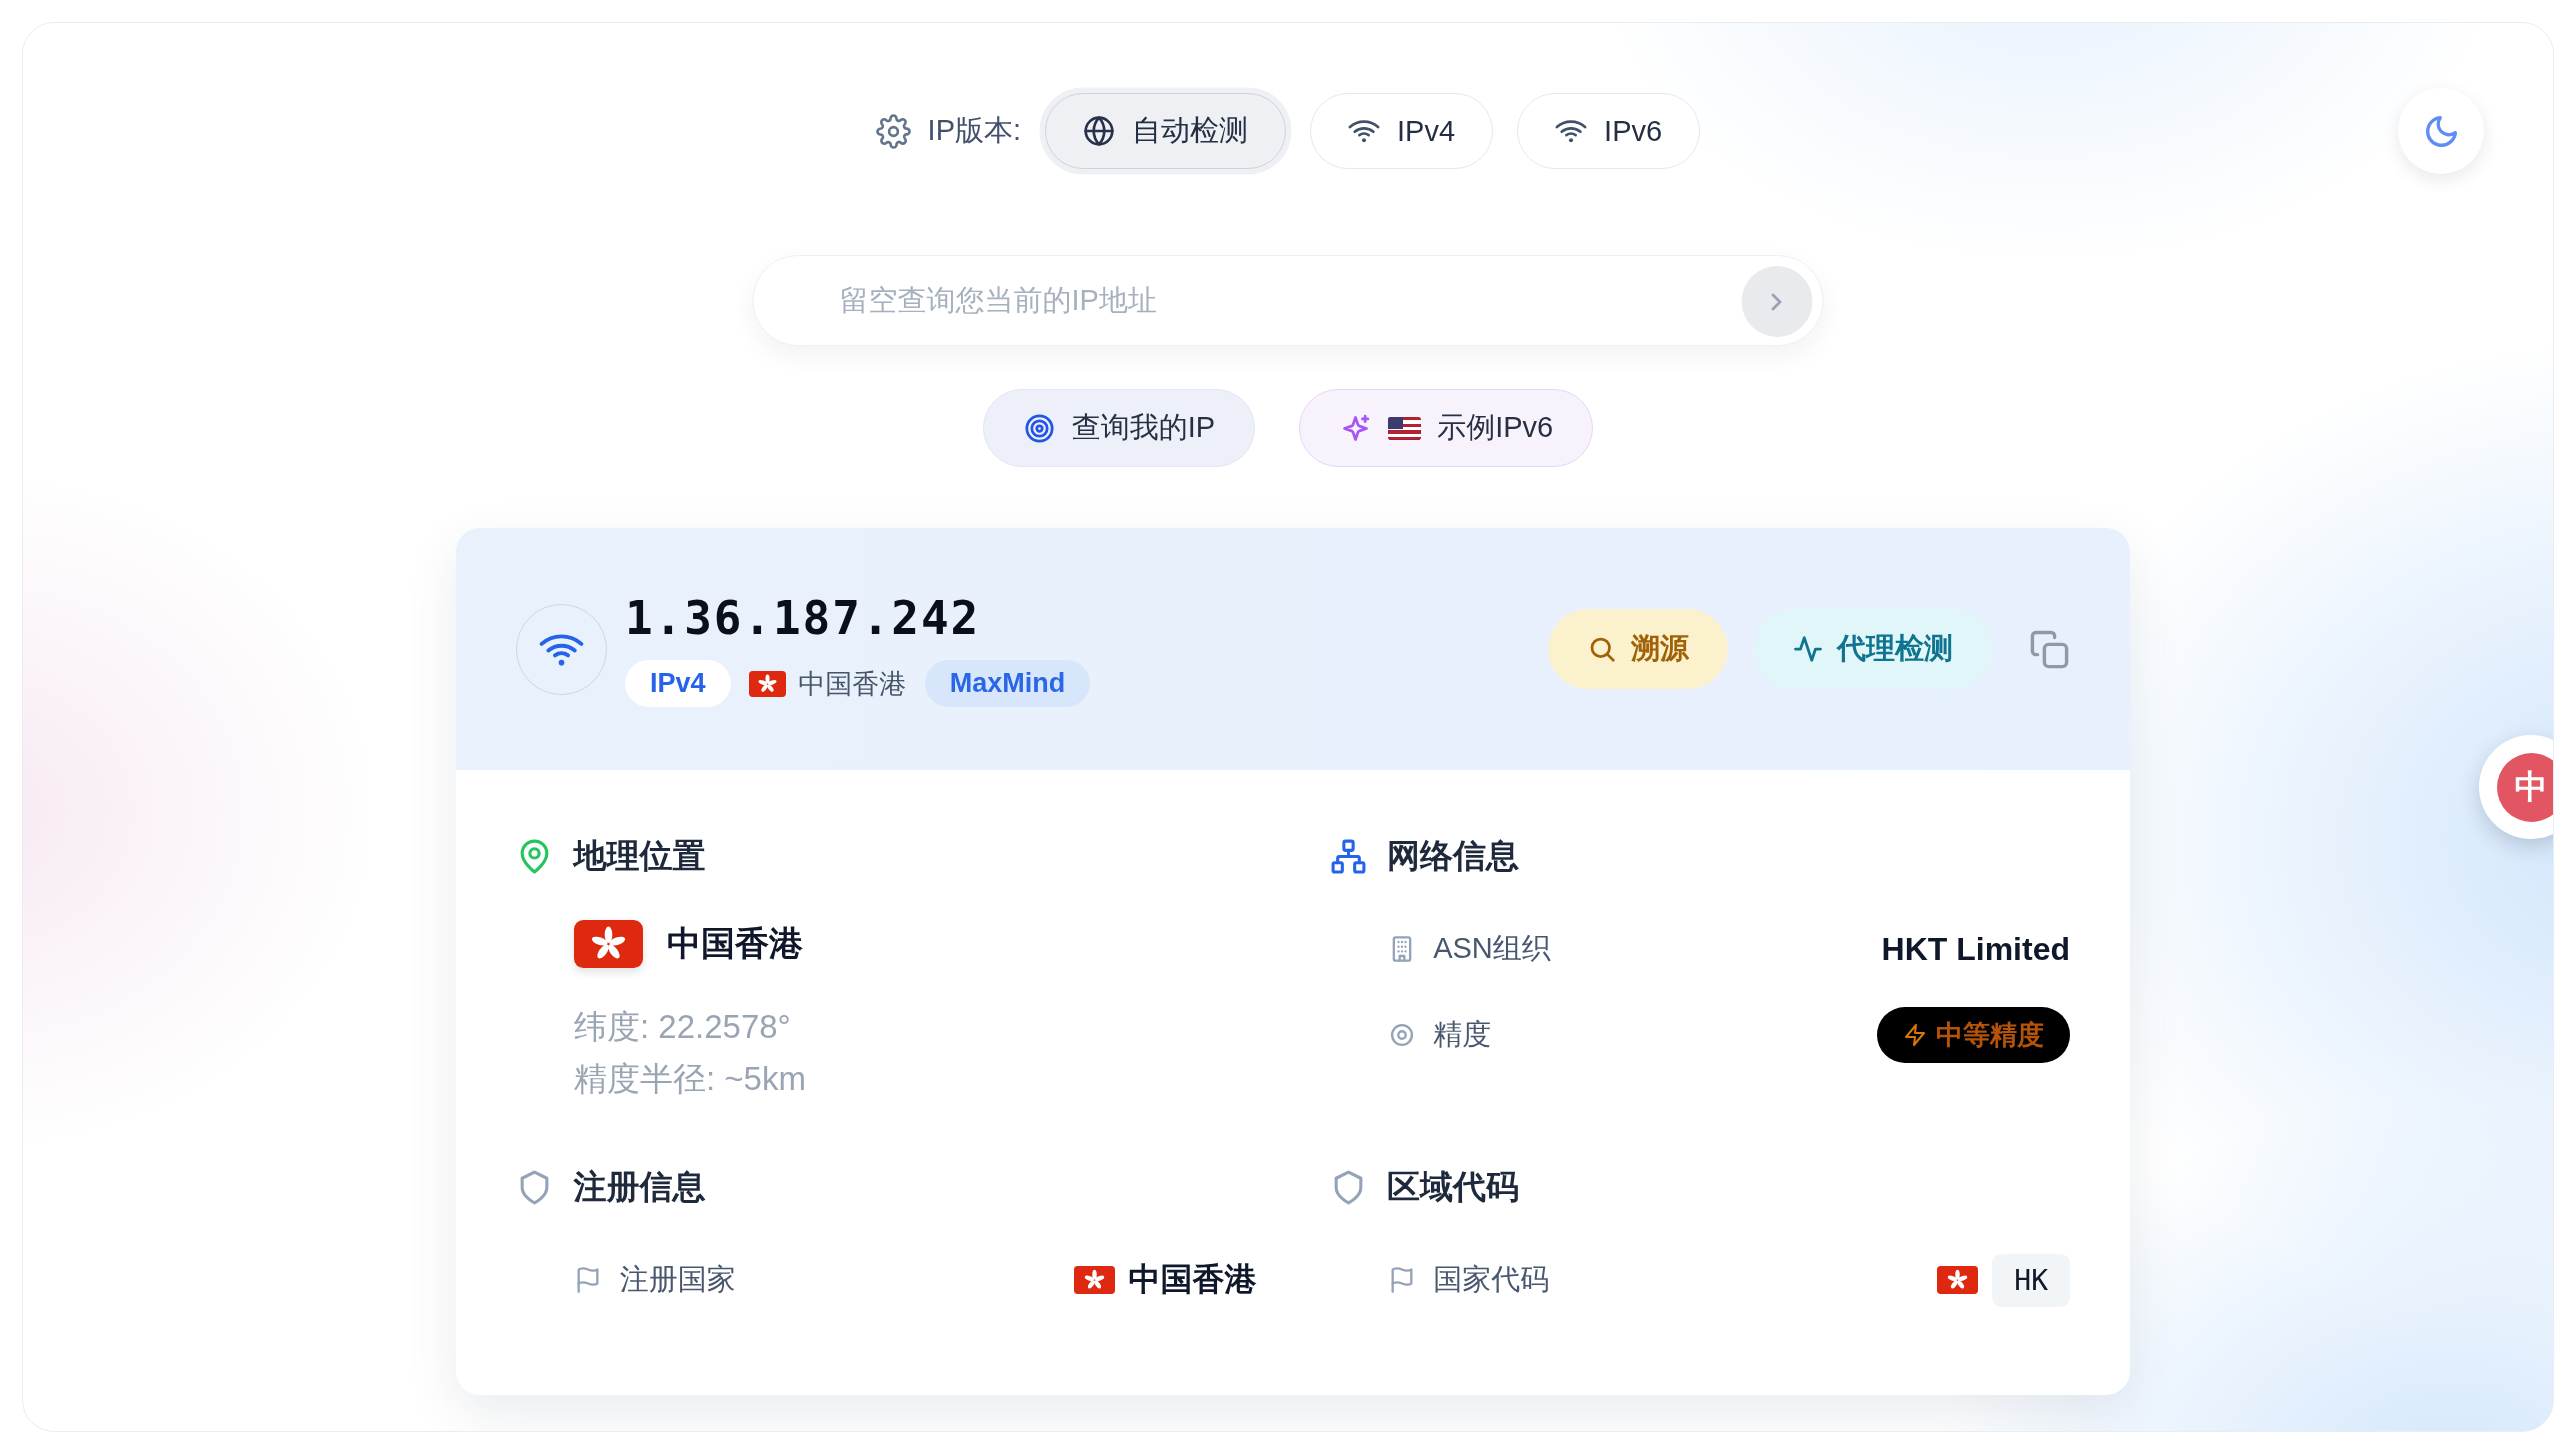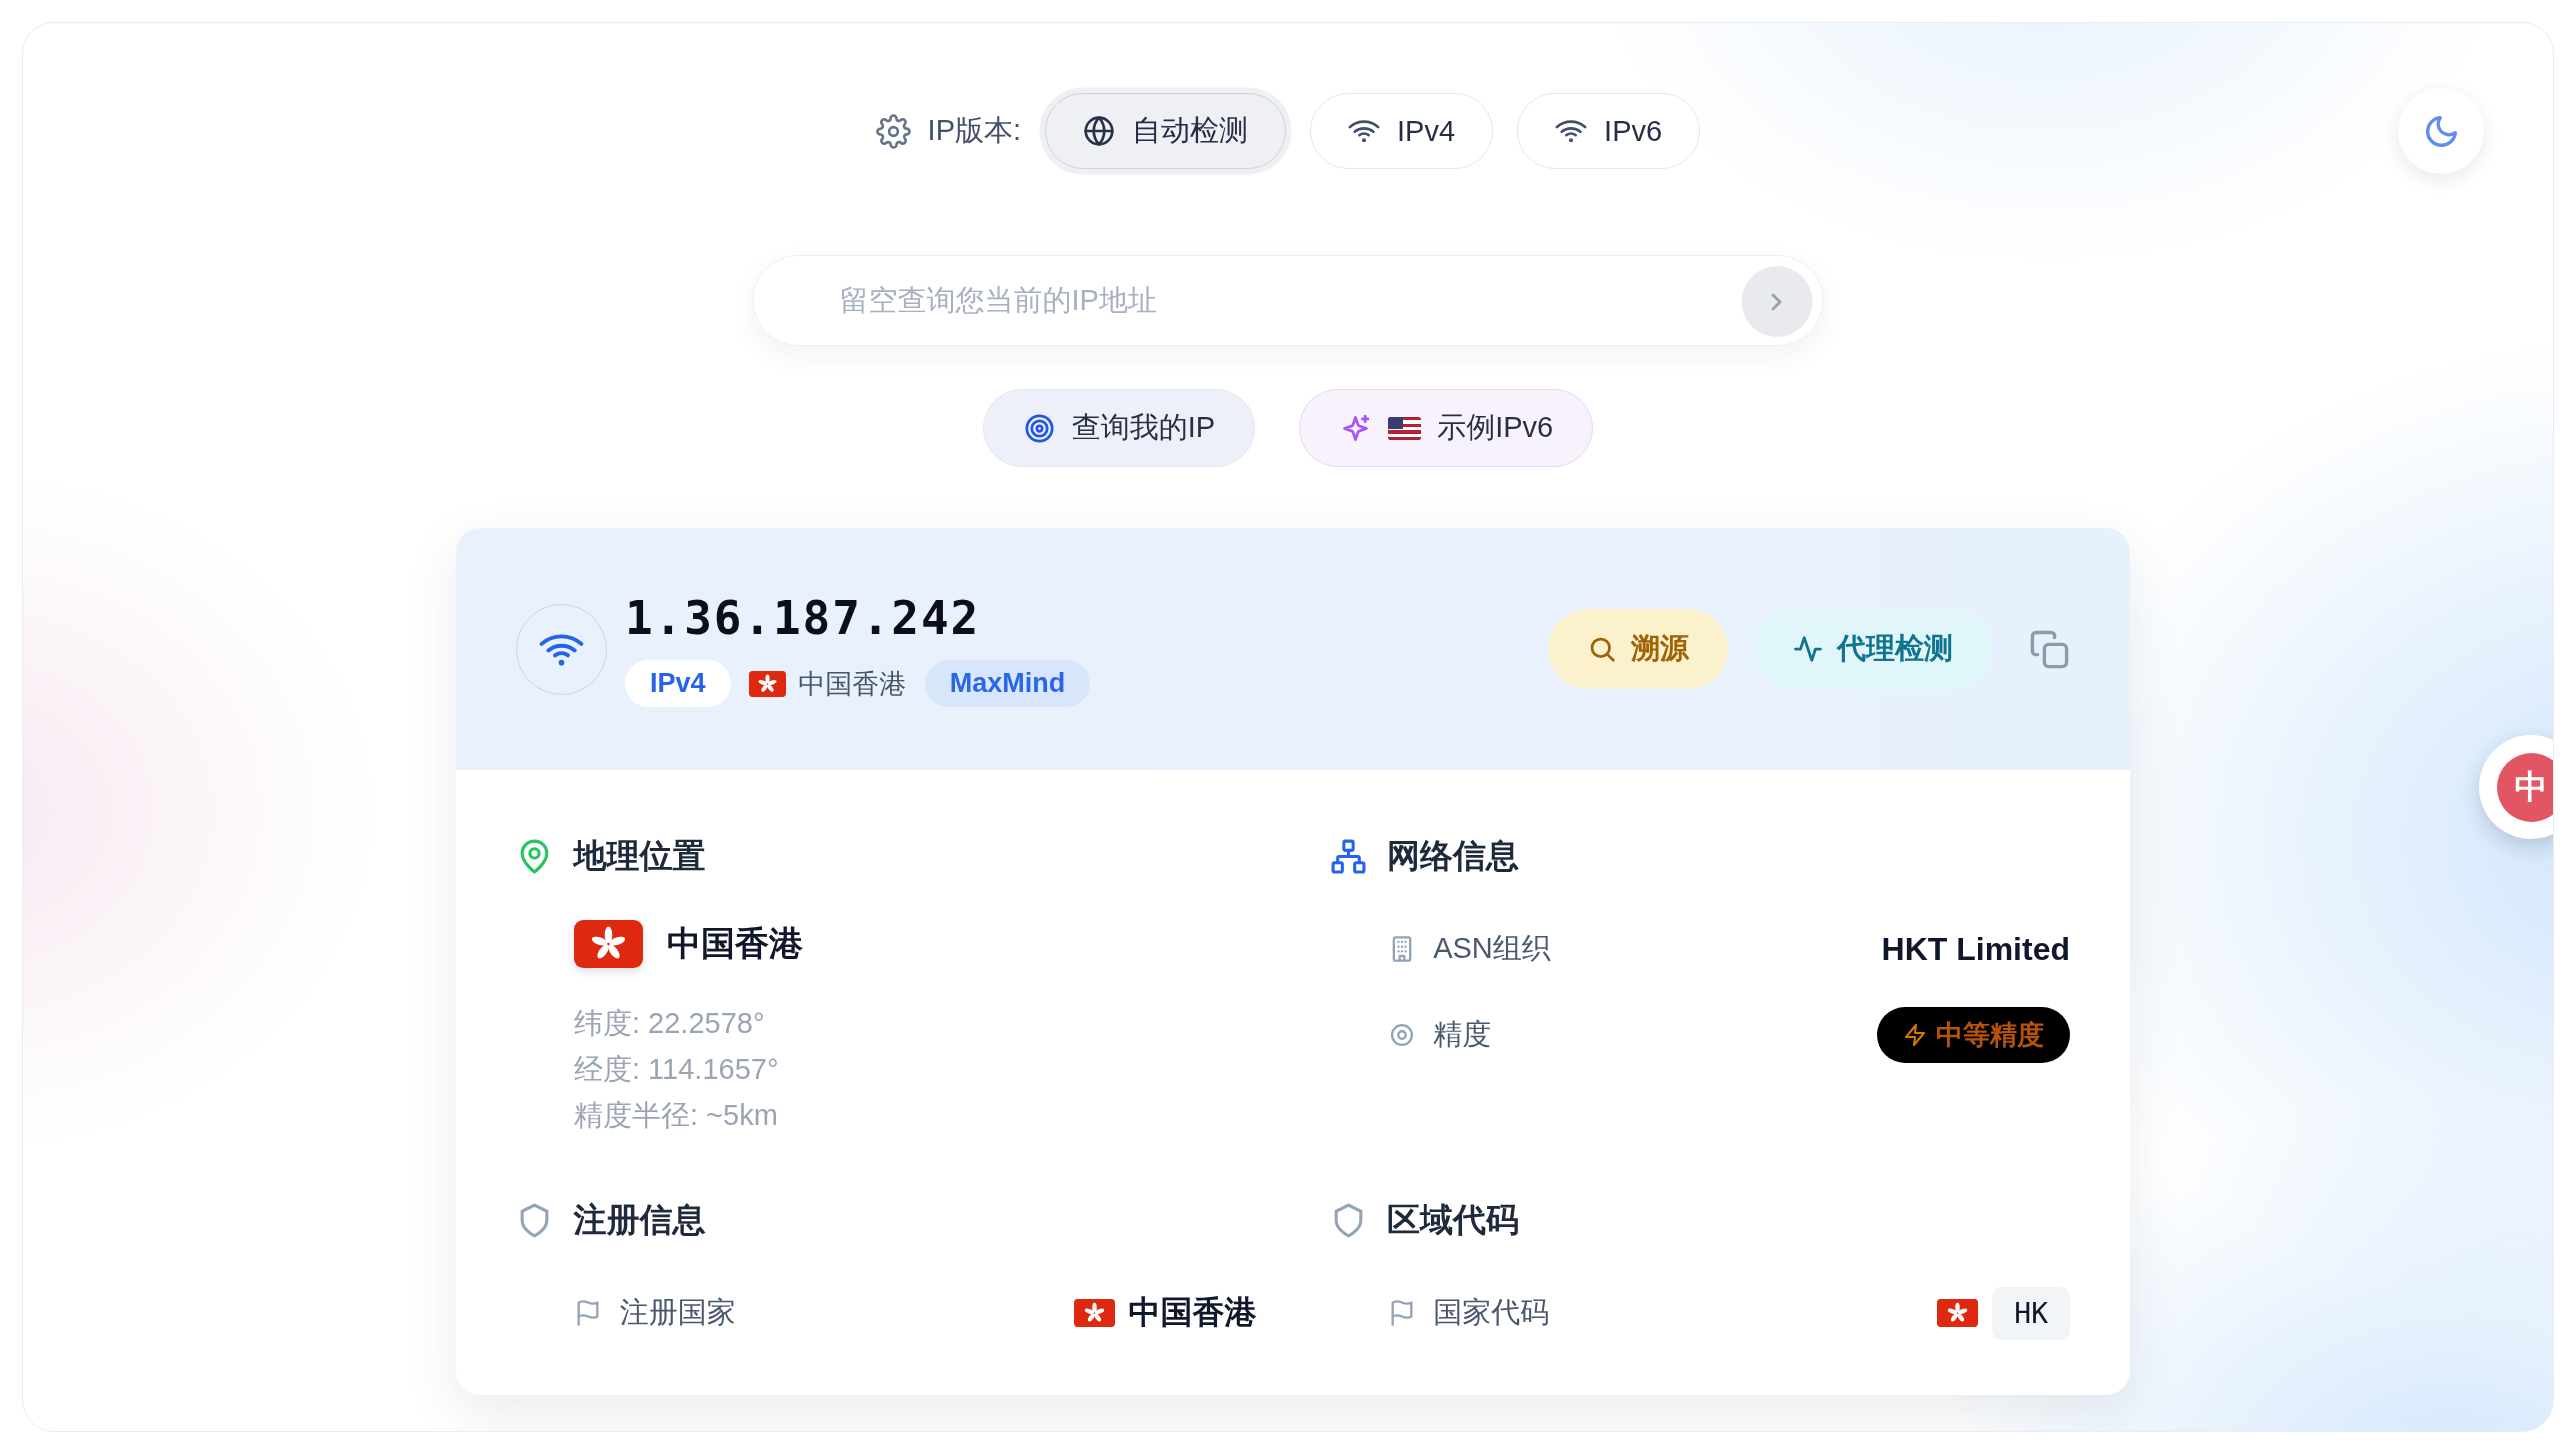--- a/index.html
+++ b/index.html
@@ -69,21 +69,21 @@
   .copy-btn { background:none; border:none; cursor:pointer; margin-left:11px; }
 
   
   .card-body { padding:64px 60px 0; display:grid; grid-template-columns:1fr 1fr; column-gap:73px; row-gap:60px; }
   .sec-head { display:flex; align-items:center; gap:20.5px; margin-bottom:41px; }
   .sec-title { font-size:33px; font-weight:700; color:#1e293b; }
   .sec-content { padding-left:58px; }
   .country-row { display:flex; align-items:center; gap:24px; margin-bottom:33px; }
   .hk-lg { width:69px; height:48px; border-radius:9.3px; box-shadow:0 3.7px 9.3px rgba(0,0,0,0.12); }
   .country-name { font-size:34px; font-weight:700; color:#0f172a; }
-  .geo-meta { font-size:29px; color:#9aa5b4; line-height:1.58; }
+  .geo-meta { font-size:33px; color:#9aa5b4; line-height:1.58; }
   .info-row { display:flex; align-items:center; justify-content:space-between; min-height:58px; margin-bottom:28px; }
   .row-label { display:flex; align-items:center; gap:17.7px; color:#49576e; font-size:29px; }
   .badge-mono { background:#f2f5f8; border-radius:9.3px; padding:10.2px 22px; font-family:"DejaVu Sans Mono",monospace;
                 font-size:28px; color:#111827; }
   .val-strong { font-size:32px; font-weight:600; color:#0f172a; }
   .badge-amber { display:inline-flex; align-items:center; gap:9.3px; background:#000000; color:#b45309;
                  font-size:27px; font-weight:600; padding:10.2px 26px; border-radius:929px; }
   .val-flag { display:flex; align-items:center; gap:14px; }
   .hk-md { width:41px; height:28px; border-radius:3.7px; }
 
@@ -270,21 +270,20 @@
                     <ellipse cx="12" cy="7.4" rx="1.9" ry="4.1" transform="rotate(144 12 12)"></ellipse>
                     <ellipse cx="12" cy="7.4" rx="1.9" ry="4.1" transform="rotate(216 12 12)"></ellipse>
                     <ellipse cx="12" cy="7.4" rx="1.9" ry="4.1" transform="rotate(288 12 12)"></ellipse>
                   </g>
                 </svg>
             </span>
             <span class="country-name">中国香港</span>
           </div>
           <div class="geo-meta">
             <p>纬度: 22.2578°</p>
-            <p>经度: 114.1657°</p>
             <p>精度半径: ~5km</p>
           </div>
         </div>
       </section>
 
       <section>
         <div class="sec-head">
           <span>
             <svg width="37" height="37" viewBox="0 0 24 24" fill="none" stroke="#2563eb" stroke-width="2" stroke-linecap="round" stroke-linejoin="round">
                 <rect x="9" y="2" width="6" height="6" rx="1"></rect>

